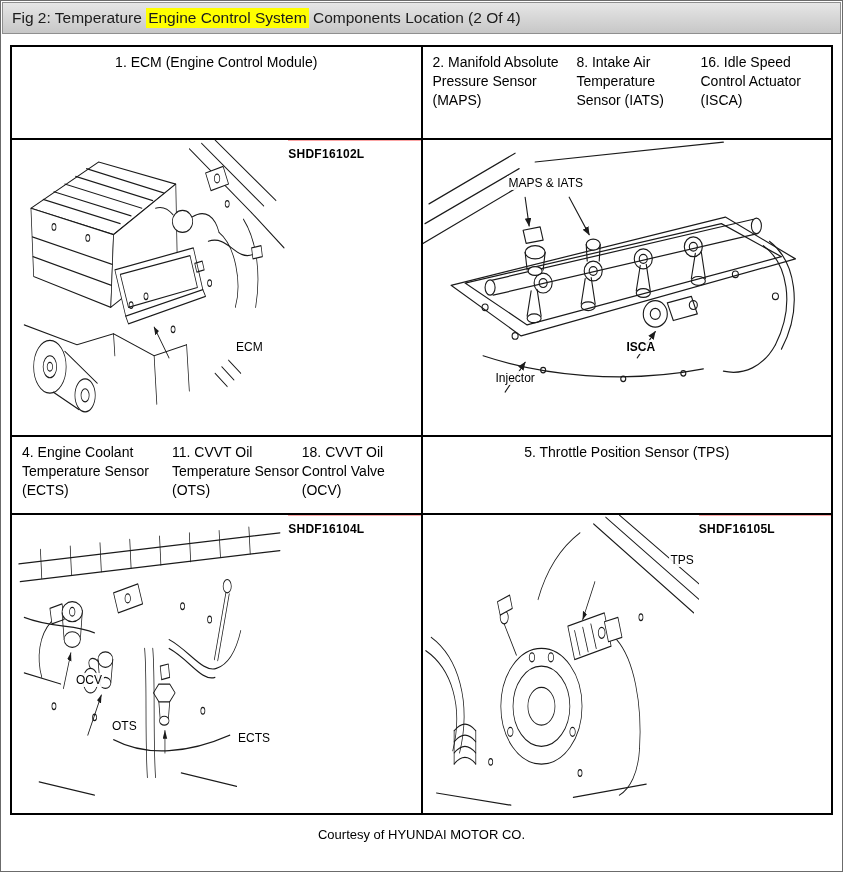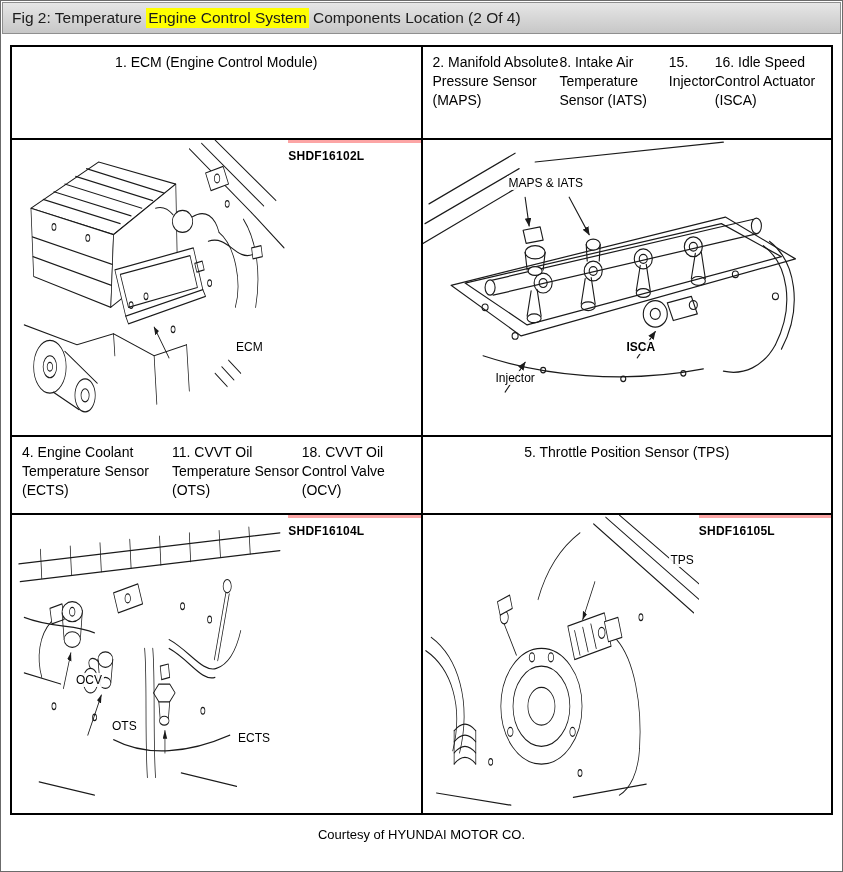--- a/index.html
+++ b/index.html
@@ -23,21 +23,21 @@
   }
   .cell{background:#fff;box-sizing:border-box;}
   .caption{
     padding:6px 10px;font-size:14px;line-height:19px;
     display:flex;flex-direction:row;justify-content:center;
   }
   .diagram{position:relative;display:flex;flex-direction:row;}
   .art{flex:1;position:relative;}
   .art svg{position:absolute;inset:0;width:100%;height:100%;}
   .codebar{
-    height:26px;border-top:3px solid #fca5a5;
+    height:26px;border-top:1px solid #fca5a5;
     display:flex;align-items:center;justify-content:flex-end;
     padding-right:56px;font-size:12px;font-weight:700;letter-spacing:.3px;
   }
   .callout{
     position:absolute;font-size:12px;line-height:14px;
     background:rgba(255,255,255,.9);padding:0 2px;white-space:nowrap;
   }
   .footer{text-align:center;margin-top:12px;font-size:13px;}
 </style>
 </head>
@@ -50,21 +50,20 @@
   </div>
 
   <div class="grid">
 
     <div class="cell caption">
       <div>1. ECM (Engine Control Module)</div>
     </div>
     <div class="cell caption">
       <div>2. Manifold Absolute Pressure Sensor (MAPS)</div>
       <div>8. Intake Air Temperature Sensor (IATS)</div>
-      <div>15. Injector</div>
       <div>16. Idle Speed Control Actuator (ISCA)</div>
     </div>
 
     <div class="cell diagram">
       <div class="art">
         <svg viewBox="0 0 408 268" preserveAspectRatio="none">
           <defs>
               <marker id="m1" markerWidth="8" markerHeight="8" refX="6.5" refY="3" orient="auto">
                 <path d="M0,0 L7,3 L0,6 Z" fill="#1a1a1a" stroke="none"></path>
               </marker>

